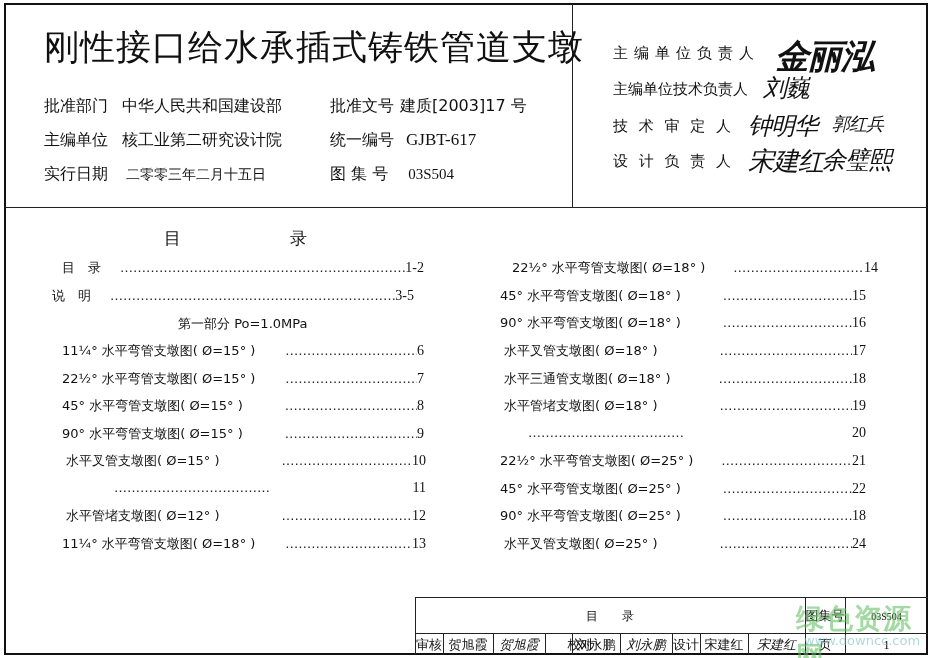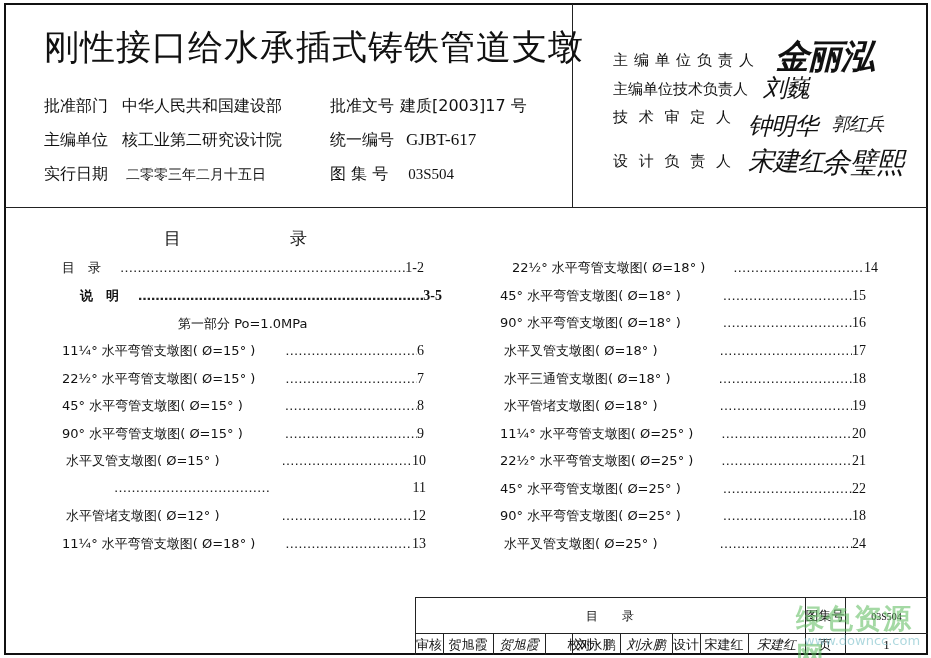--- a/index.html
+++ b/index.html
@@ -49,43 +49,43 @@
   <span class="lbl">统一编号</span><span class="val" style="margin-left:12px; font-family:'Liberation Serif', serif; font-size:17px;">GJBT-617</span>
 </div>
 
 <div class="abs meta" style="left:44px; top:164px;">
   <span class="lbl">实行日期</span><span class="val" style="font-size:14px; margin-left:18px;">二零零三年二月十五日</span>
 </div>
 <div class="abs meta" style="left:330px; top:164px;">
   <span class="lbl">图 集 号</span><span class="val" style="margin-left:20px; font-family:'Liberation Serif', serif; font-size:15px;">03S504</span>
 </div>
 
-<div class="abs resp" style="left:613px; top:44px; letter-spacing:6px;margin-top:7px;">主编单位负责人</div>
+<div class="abs resp" style="left:613px; top:44px; letter-spacing:6px;">主编单位负责人</div>
 <div class="abs sig" style="left:775px; top:34px; font-size:34px; font-weight:bold;">金丽泓</div>
 
 <div class="abs resp" style="left:613px; top:80px; letter-spacing:0px;">主编单位技术负责人</div>
 <div class="abs sig" style="left:763px; top:72px;">刘巍</div>
 
-<div class="abs resp" style="left:613px; top:108px; letter-spacing:3px;">技 术 审 定 人</div>
+<div class="abs resp" style="left:613px; top:117px; letter-spacing:3px;">技 术 审 定 人</div>
 <div class="abs sig" style="left:748px; top:110px;">钟明华</div>
 <div class="abs sig" style="left:832px; top:112px; font-size:18px;">郭红兵</div>
 
 <div class="abs resp" style="left:613px; top:152px; letter-spacing:3px;">设 计 负 责 人</div>
 <div class="abs sig" style="left:748px; top:144px; font-size:26px;">宋建红</div>
-<div class="abs sig" style="left:822px; top:144px; font-size:28px;text-align:center;">余璧熙</div>
+<div class="abs sig" style="left:822px; top:144px; font-size:24px;text-align:center;">余璧熙</div>
 
 <div class="abs toc-head" style="left:164px; top:227px;">目</div>
 <div class="abs toc-head" style="left:290px; top:227px;">录</div>
 
 <div class="abs toc-row" style="left:62px; top:259px; width:362px;">
   <span class="t" style="width:58px;">目　录</span>
   <span class="dots" style="flex:1;">………………………………………………………………………………</span>
   <span class="pg">1-2</span>
 </div>
-<div class="abs toc-row" style="left:80px; top:287px; width:362px;font-weight:bold;">
+<div class="abs toc-row" style="left:52px; top:287px; width:362px;">
   <span class="t" style="width:58px;">说　明</span>
   <span class="dots" style="flex:1;">………………………………………………………………………………</span>
   <span class="pg">3-5</span>
 </div>
 
 <div class="abs section" style="left:178px; top:315px;">第一部分 Po=1.0MPa</div>
 
 <div class="abs toc-row" style="left:62px; top:342px; width:362px;">
   <span class="t">11¼° 水平弯管支墩图( Ø=15° )</span>
   <span class="dots" style="flex:1; margin-left:30px;">………………………………</span>
@@ -150,21 +150,20 @@
   <span class="t">水平三通管支墩图( Ø=18° )</span>
   <span class="dots" style="flex:1; margin-left:48px;">………………………………</span>
   <span class="pg">18</span>
 </div>
 <div class="abs toc-row" style="left:504px; top:397px; width:362px;">
   <span class="t">水平管堵支墩图( Ø=18° )</span>
   <span class="dots" style="flex:1; margin-left:62px;">………………………………</span>
   <span class="pg">19</span>
 </div>
 <div class="abs toc-row" style="left:500px; top:425px; width:366px;">
-  <span class="t">11¼° 水平弯管支墩图( Ø=25° )</span>
   <span class="dots" style="flex:1; margin-left:28px;">………………………………</span>
   <span class="pg">20</span>
 </div>
 <div class="abs toc-row" style="left:500px; top:452px; width:366px;">
   <span class="t">22½° 水平弯管支墩图( Ø=25° )</span>
   <span class="dots" style="flex:1; margin-left:28px;">………………………………</span>
   <span class="pg">21</span>
 </div>
 <div class="abs toc-row" style="left:500px; top:480px; width:366px;">
   <span class="t">45° 水平弯管支墩图( Ø=25° )</span>

